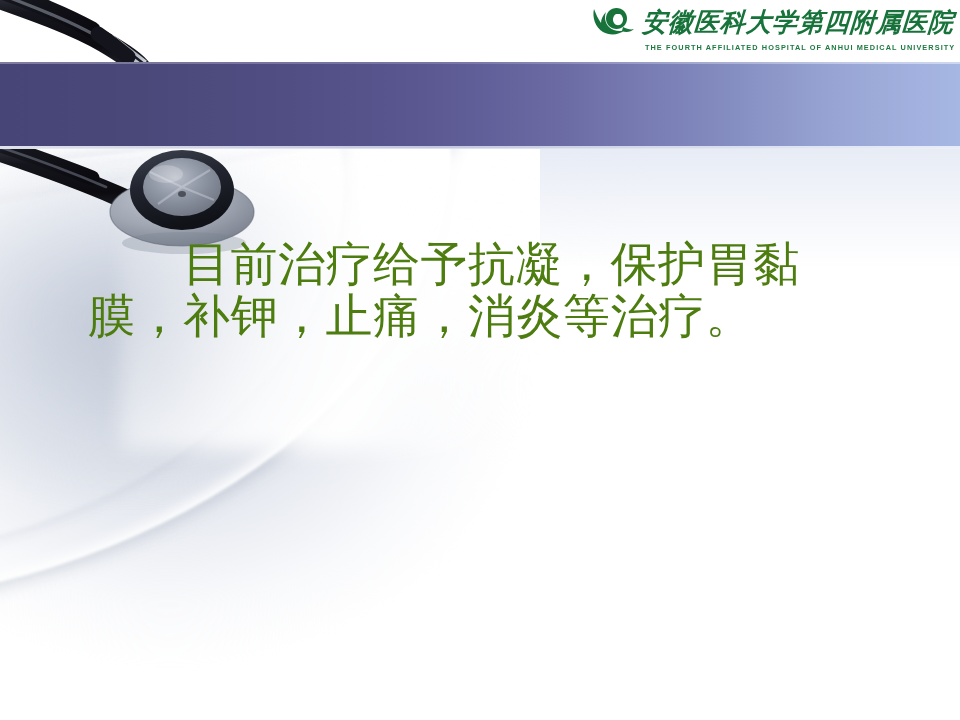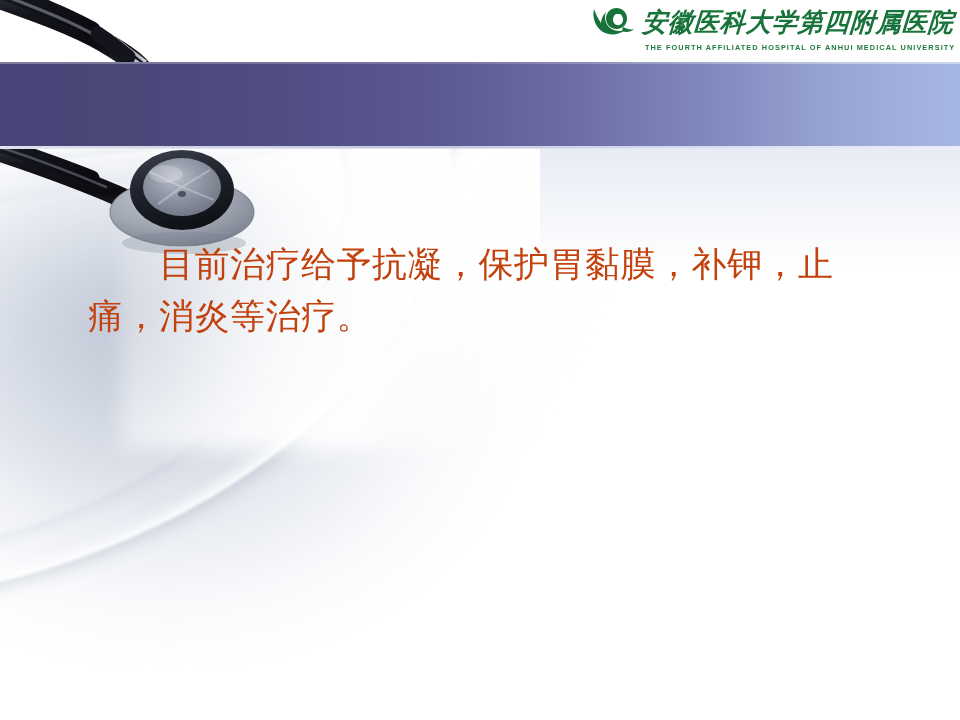--- a/index.html
+++ b/index.html
@@ -203,23 +203,23 @@
     transform: scaleX(1.02);
   }
 
   
   .body-text {
     position: absolute;
     left: 88px;
     top: 238px;
     width: 800px;
     font-family: "DejaVu Sans", "Liberation Sans", sans-serif;
-    font-size: 35px;
+    font-size: 47px;
     line-height: 52px;
-    color: #c2410c;
+    color: #4d7c0f;
     letter-spacing: 0.5px;
     white-space: pre-wrap;
     word-break: break-all;
   }
 </style>
 </head>
 <body>
 
 <div id="slide">
 

